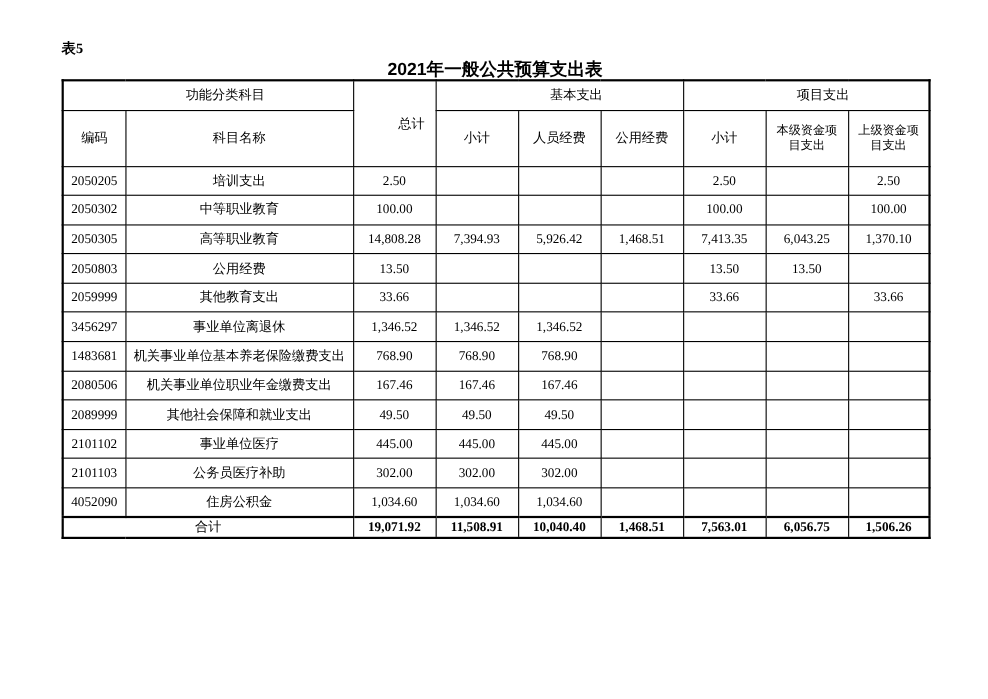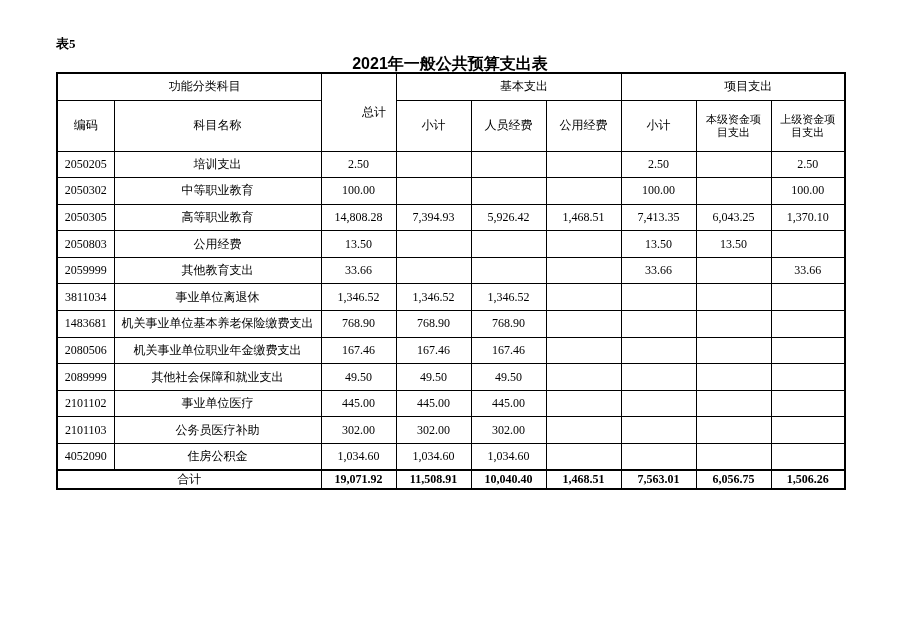--- a/index.html
+++ b/index.html
@@ -138,21 +138,21 @@
     <td class="name-cell">其他教育支出</td>
     <td class="num-cell">33.66</td>
     <td class="num-cell"></td>
     <td class="num-cell"></td>
     <td class="num-cell"></td>
     <td class="num-cell">33.66</td>
     <td class="num-cell"></td>
     <td class="num-cell">33.66</td>
   </tr>
         <tr>
-    <td class="code-cell">3811034</td>
+    <td class="code-cell">3456297</td>
     <td class="name-cell">事业单位离退休</td>
     <td class="num-cell">1,346.52</td>
     <td class="num-cell">1,346.52</td>
     <td class="num-cell">1,346.52</td>
     <td class="num-cell"></td>
     <td class="num-cell"></td>
     <td class="num-cell"></td>
     <td class="num-cell"></td>
   </tr>
         <tr>

